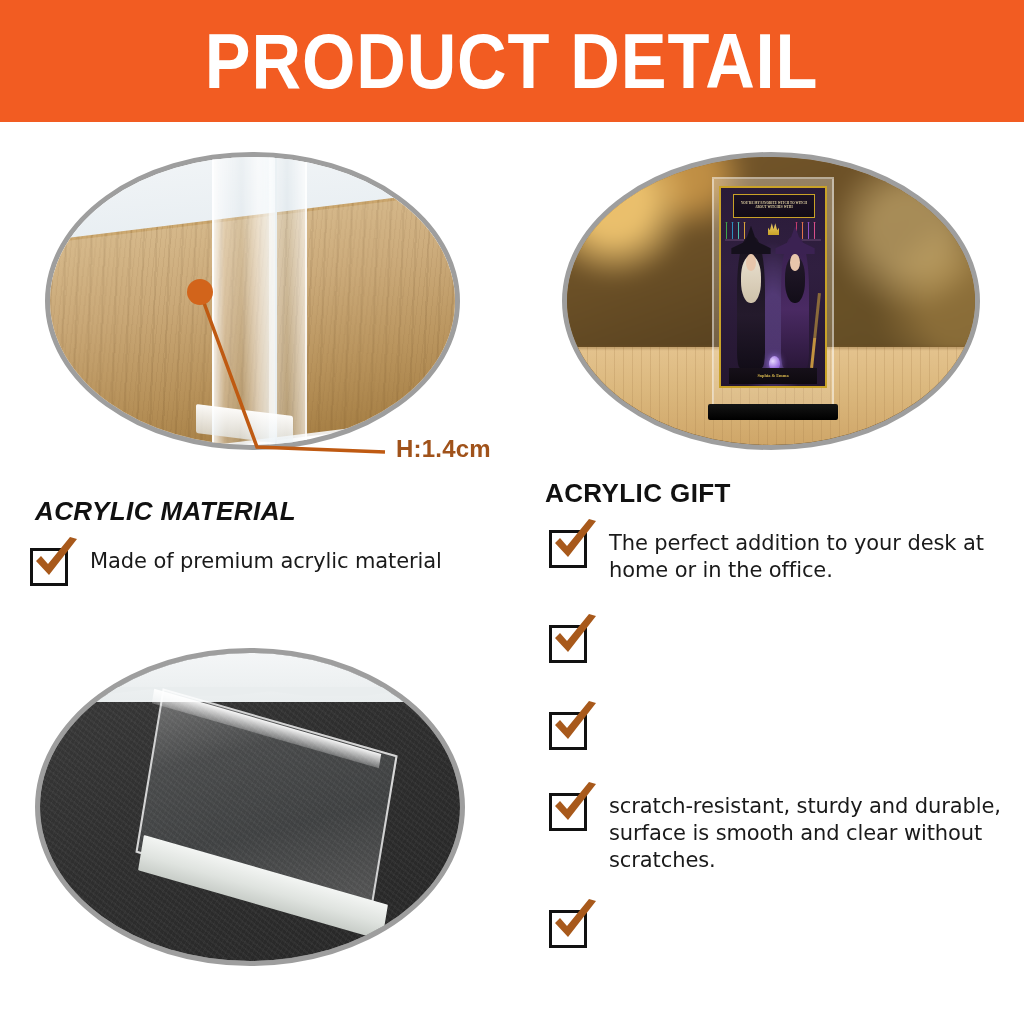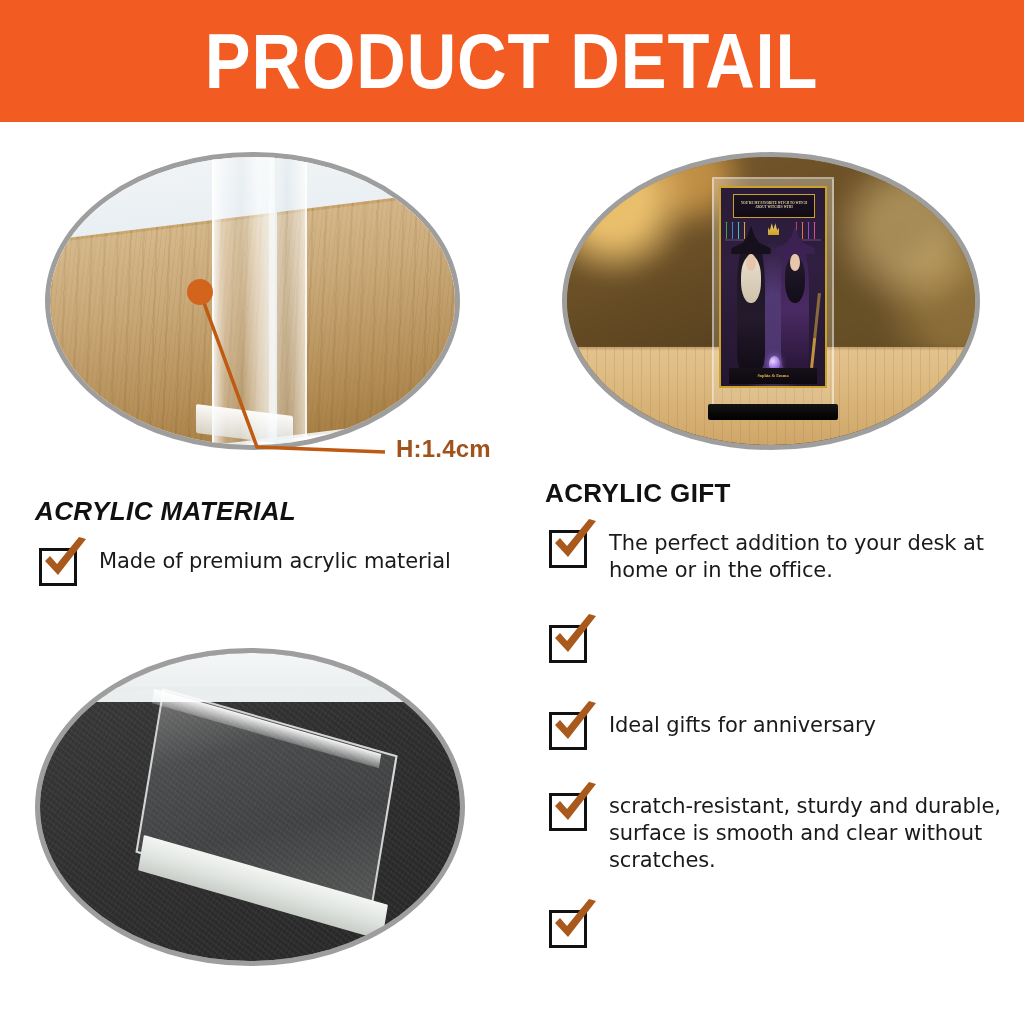--- a/index.html
+++ b/index.html
@@ -347,21 +347,21 @@
     <div class="slab-wall"></div>
     <div class="slab-wall-jag"></div>
     <div class="slab"></div>
     <div class="slab-edge-hi"></div>
     <div class="slab-side"></div>
   </div>
 </div>
 
 <div class="section-heading" id="heading-acrylic">ACRYLIC MATERIAL</div>
 
-<div class="bullet" style="left:39px;top:548px;width:470px;text-align:center;">
+<div class="bullet" style="left:30px;top:548px;width:470px;text-align:center;">
   <span class="checkbox">
     <svg class="tick" viewBox="0 0 52 46">
       <path d="M6 24 L19 38 L47 2 L40 0 L18 27 L11 19 Z" fill="#A8591B"></path>
     </svg>
   </span>
   <span class="bullet-text">Made of premium acrylic material</span>
 </div>
 
 <div class="section-heading" id="heading-gift">ACRYLIC GIFT</div>
 
@@ -381,21 +381,20 @@
     </svg>
   </span>
 </div>
 
 <div class="bullet" style="left:549px;top:712px;width:460px;">
   <span class="checkbox">
     <svg class="tick" viewBox="0 0 52 46">
       <path d="M6 24 L19 38 L47 2 L40 0 L18 27 L11 19 Z" fill="#A8591B"></path>
     </svg>
   </span>
-  <span class="bullet-text wide">Ideal gifts for anniversary</span>
 </div>
 
 <div class="bullet" style="left:549px;top:793px;width:460px;justify-content:center;">
   <span class="checkbox">
     <svg class="tick" viewBox="0 0 52 46">
       <path d="M6 24 L19 38 L47 2 L40 0 L18 27 L11 19 Z" fill="#A8591B"></path>
     </svg>
   </span>
   <span class="bullet-text wide">scratch-resistant, sturdy and durable, surface is smooth and clear without scratches.</span>
 </div>

